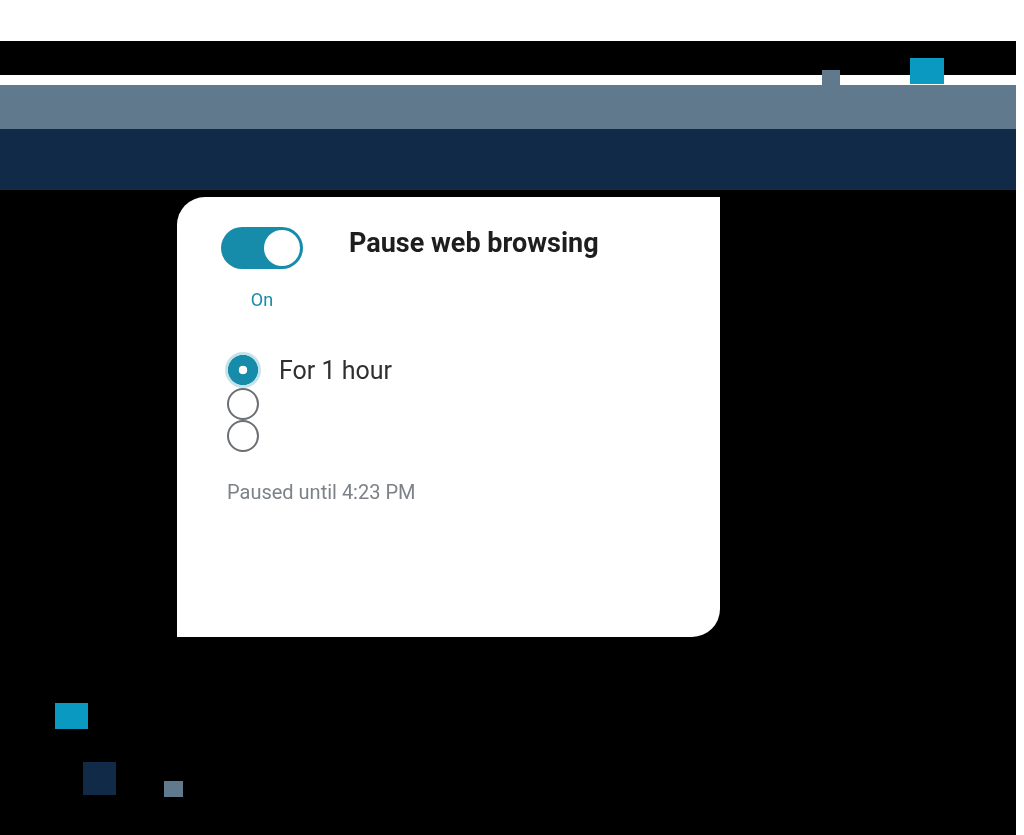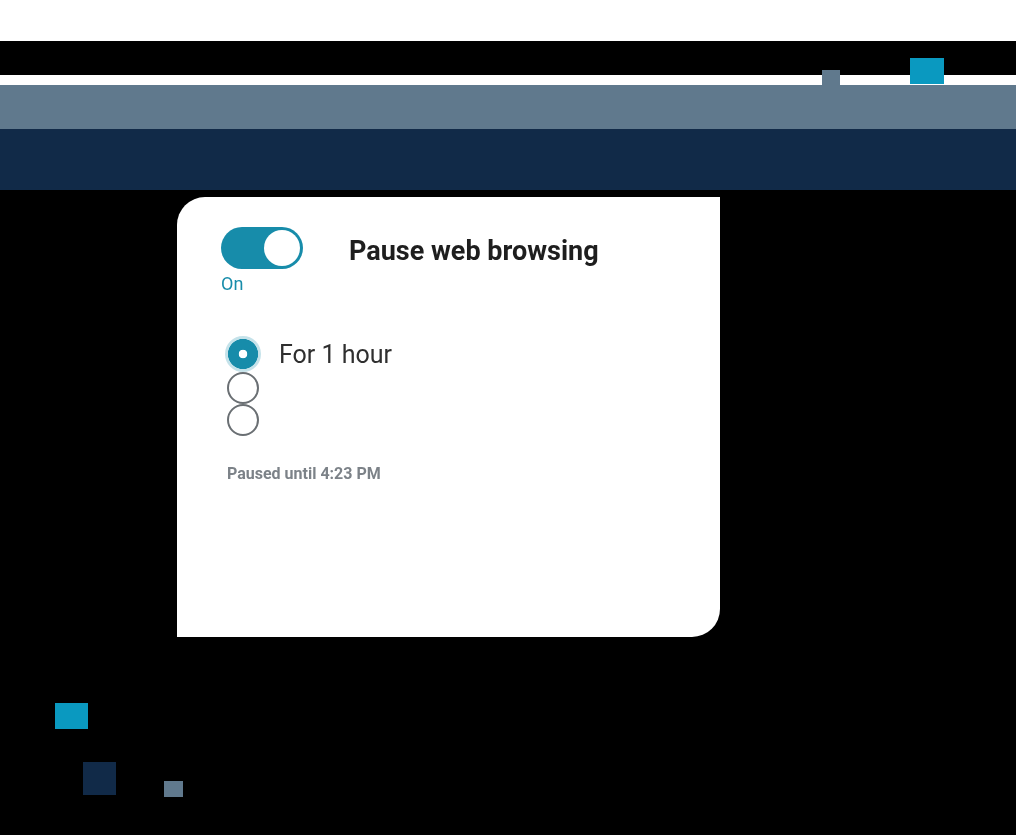--- a/index.html
+++ b/index.html
@@ -49,21 +49,22 @@
   
   .header-row {
     display: flex;
     align-items: flex-start;
     gap: 46px;
     margin-bottom: 42px;
   }
   .toggle-block {
     display: flex;
     flex-direction: column;
-    gap: 4px;
+    align-items: center;
+    gap: 20px;
   }
   .toggle {
     width: 82px; height: 42px;
     background: #178caa;
     border-radius: 21px;
     position: relative;
   }
   .toggle-knob {
     position: absolute;
     right: 3px; top: 3px;
@@ -73,21 +74,20 @@
   }
   .toggle-label {
     color: #178caa;
     font-size: 18px;
     font-weight: 400;
   }
   .card-title {
     color: #1e1e1e;
     font-size: 27px;
     font-weight: 700;
-    margin-top: 8px;
   }
 
   
   .radio-list {
     display: flex;
     flex-direction: column;
     margin-left: 6px;
     text-align: right;
   }
   .radio-item {
@@ -111,24 +111,23 @@
     width: 36px; height: 36px;
     margin-left: -2px;
   }
   .radio-label {
     color: #2f2f2f;
     font-size: 25px;
   }
 
   .status-text {
     color: #7c8288;
-    font-size: 16px;
+    font-size: 20px;
     margin-top: 28px;
     margin-left: 6px;
-    font-weight: bold;
   }
 </style>
 </head>
 <body>
 
 <div class="band-white-top"></div>
 <div class="band-white-thin"></div>
 <div class="band-gray"></div>
 <div class="band-navy"></div>
 <div class="stripe-white-right"></div>

